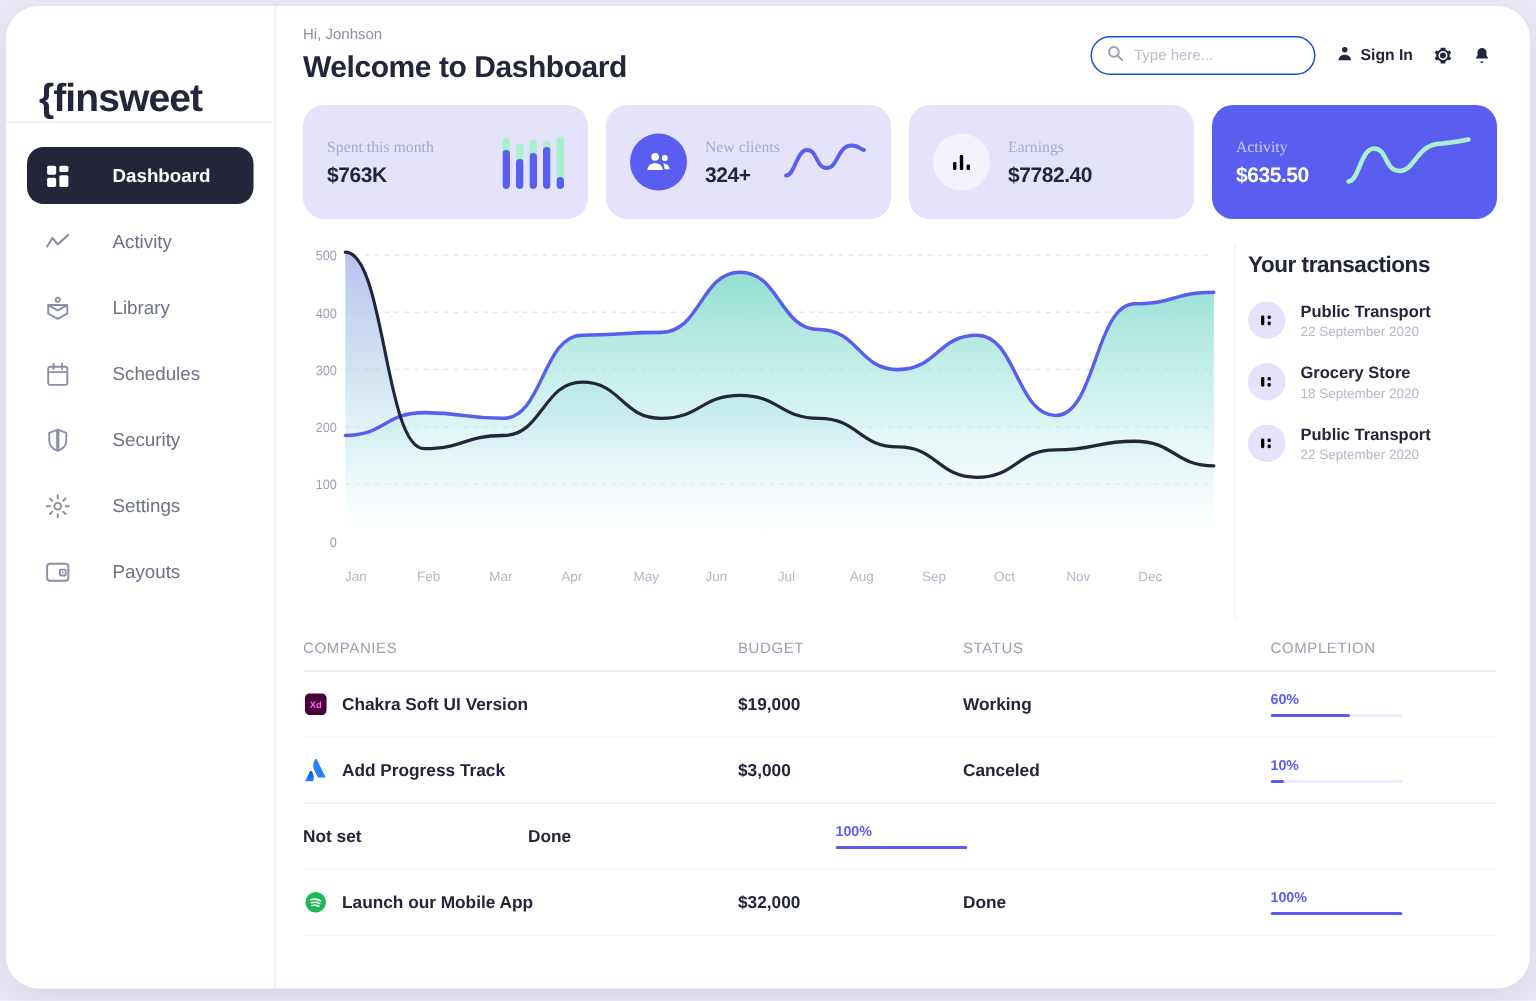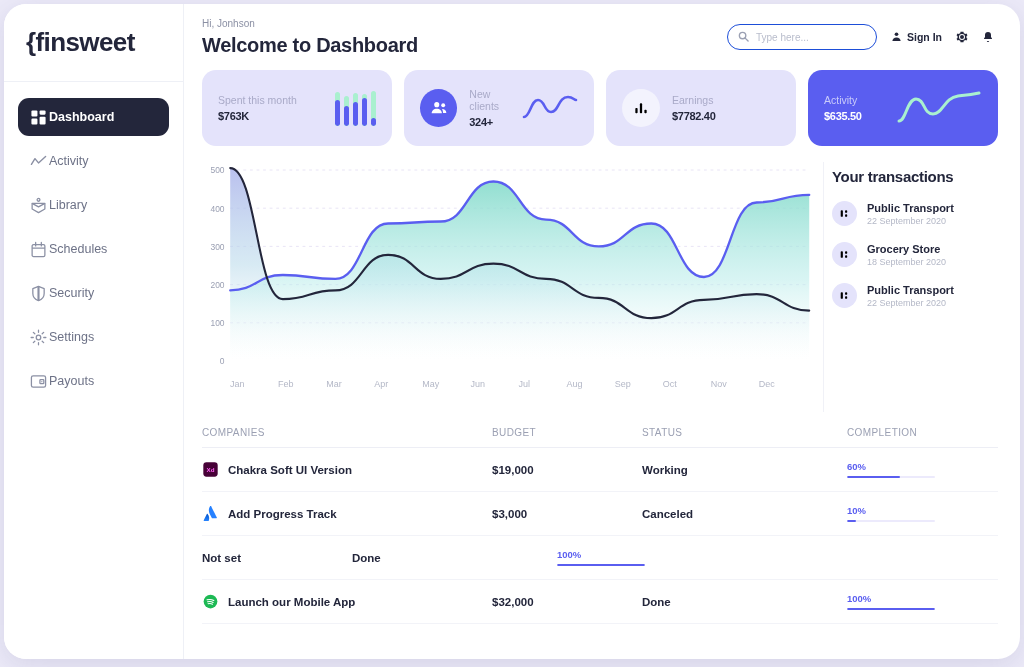--- a/index.html
+++ b/index.html
@@ -22,32 +22,32 @@
 
   
   .sidebar {
     width: 180px; min-width: 180px;
     background: #ffffff;
     border-right: 1px solid #eef0f6;
     display: flex; flex-direction: column;
   }
   .brand {
     height: 78px;
-    display: flex; align-items: center;
+    display: flex; align-items: flex-end;
     padding-left: 22px;
     border-bottom: 1px solid #eef0f6;
   }
   .brand-text {
     font-size: 26px; font-weight: bold;
     color: #23263b; letter-spacing: -0.6px;
   }
   .nav { padding: 16px 14px 0 14px; }
   .nav-item {
     display: flex; align-items: center;
-    gap: 2px;
+    gap: 28px;
     height: 38px;
     padding-left: 12px;
     border-radius: 11px;
     margin-bottom: 6px;
     cursor: pointer;
   }
   .nav-item.active { background: #23263b; }
   .nav-label { font-size: 12.5px; color: #6d7287; }
   .nav-item.active .nav-label { color: #ffffff; font-weight: bold; }
   .nav-icon { width: 17px; height: 17px; display: flex; align-items: center; justify-content: center; }
@@ -92,23 +92,23 @@
     flex: 1; height: 76px;
     background: #e4e3fb;
     border-radius: 14px;
     display: flex; align-items: center;
     padding: 0 16px;
     position: relative;
     cursor: pointer;
   }
   .stat-card.accent { background: #5a5ef0; }
   .stat-texts { display: flex; flex-direction: column; justify-content: center; }
-  .stat-label { font-size: 10.5px; color: #a9aac8; margin-bottom: 4px; }
+  .stat-label { font-size: 10.5px; color: #a9aac8; margin-bottom: 4px; font-family: Liberation Serif, serif; }
   .stat-card.accent .stat-label { color: #c9cbfa; }
-  .stat-value { font-size: 11px; font-weight: bold; color: #23263b; letter-spacing: -0.3px; }
+  .stat-value { font-size: 14px; font-weight: bold; color: #23263b; letter-spacing: -0.3px; }
   .stat-card.accent .stat-value { color: #ffffff; }
   .stat-visual { margin-left: auto; display: flex; align-items: center; }
   .round-icon {
     width: 38px; height: 38px; border-radius: 50%;
     display: flex; align-items: center; justify-content: center;
     margin-right: 12px;
   }
   .round-icon.blue { background: #5a5ef0; }
   .round-icon.white { background: #f3f3fd; }
 

